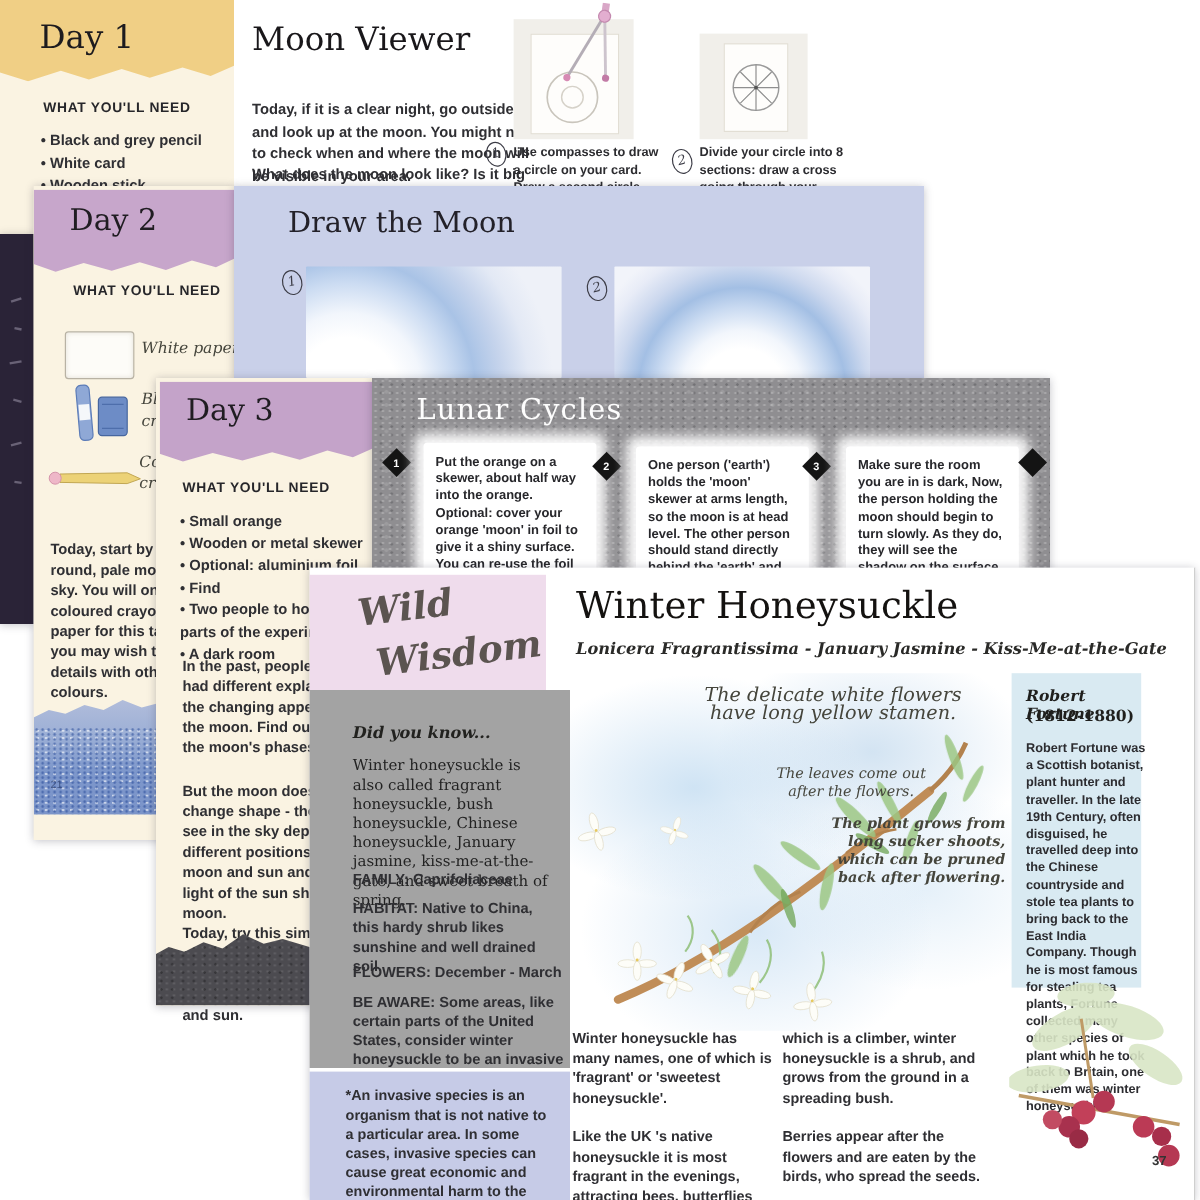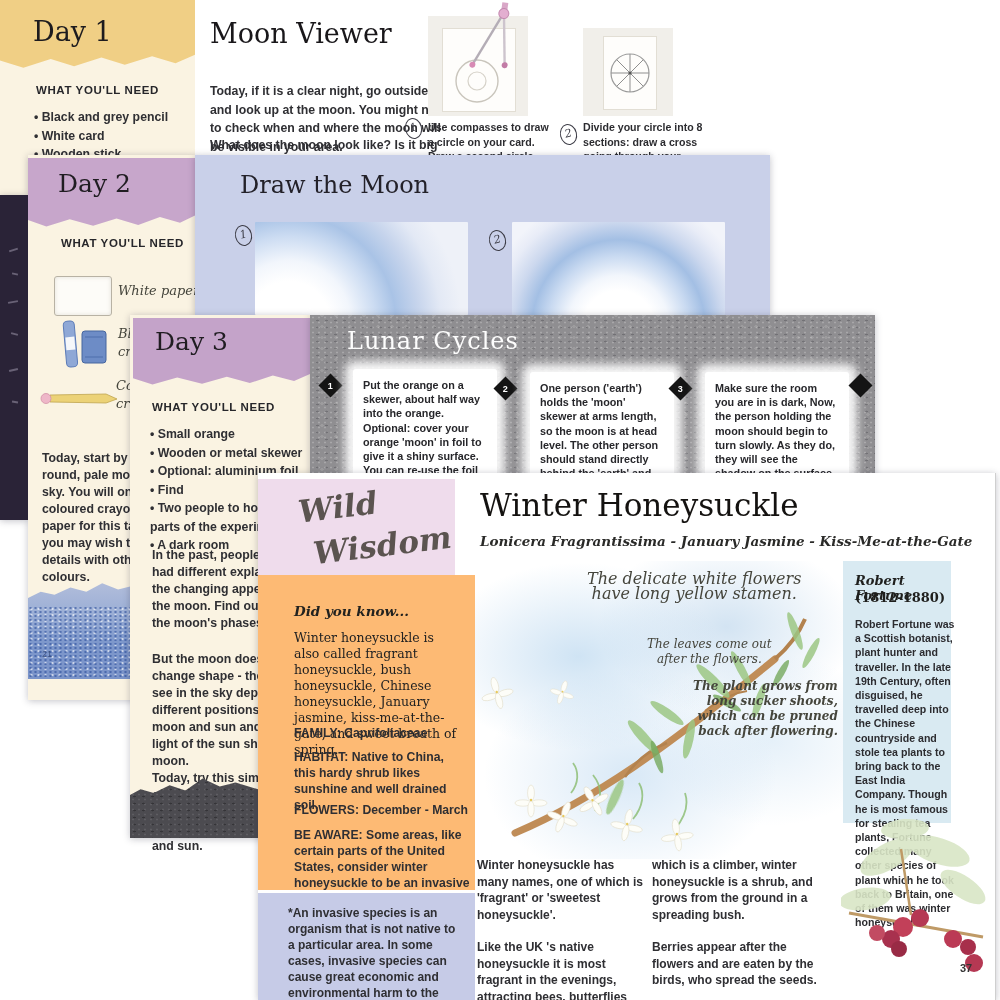--- a/index.html
+++ b/index.html
@@ -210,21 +210,21 @@
   </div>
 
   <div class="abs sheet" style="left:258px;top:473px;width:737px;height:527px;background:#fff;border-right:1px solid #cfcfcf;">
     <div class="abs" style="left:0;top:6px;width:197px;height:99px;background:#efdcec;">
       <div class="abs hand" style="left:40px;top:10px;font-size:31px;font-weight:700;color:#5b5450;transform:rotate(-7deg);">Wild</div>
       <div class="abs hand" style="left:55px;top:48px;font-size:31px;font-weight:700;color:#5b5450;transform:rotate(-7deg);">Wisdom</div>
     </div>
     <div class="abs serif" style="left:222px;top:14px;font-size:31px;color:#141210;">Winter Honeysuckle</div>
     <div class="abs serif" style="left:222px;top:60px;font-size:13.5px;font-weight:700;font-style:italic;color:#2a2a28;">Lonicera Fragrantissima - January Jasmine - Kiss-Me-at-the-Gate</div>
 
-    <div class="abs" style="left:0;top:102px;width:217px;height:315px;background:#fdba74;">
+    <div class="abs" style="left:0;top:102px;width:217px;height:315px;background:#a3a3a3;">
       <div class="abs serif" style="left:36px;top:28px;font-size:13.5px;font-weight:700;font-style:italic;color:#22221f;">Did you know...</div>
       <div class="abs serif" style="left:36px;top:55px;width:168px;font-size:12.5px;line-height:16px;color:#222;">Winter honeysuckle is also called fragrant honeysuckle, bush honeysuckle, Chinese honeysuckle, January jasmine, kiss-me-at-the-gate, and sweet breath of spring.</div>
       <div class="abs body12" style="left:36px;top:150px;width:175px;font-size:12.2px;line-height:16px;">FAMILY: Caprifoliaceae</div>
       <div class="abs body12" style="left:36px;top:174px;width:172px;font-size:12.2px;line-height:16px;">HABITAT: Native to China, this hardy shrub likes sunshine and well drained soil.</div>
       <div class="abs body12" style="left:36px;top:227px;width:175px;font-size:12.2px;line-height:16px;">FLOWERS: December - March</div>
       <div class="abs body12" style="left:36px;top:252px;width:178px;font-size:12.2px;line-height:16px;">BE AWARE: Some areas, like certain parts of the United States, consider winter honeysuckle to be an invasive species*.</div>
     </div>
 
     <div class="abs" style="left:0;top:420px;width:217px;height:107px;background:#c6cbe7;">
       <div class="abs body12" style="left:30px;top:12px;width:170px;font-size:12px;line-height:16px;">*An invasive species is an organism that is not native to a particular area. In some cases, invasive species can cause great economic and environmental harm to the new area.</div>

